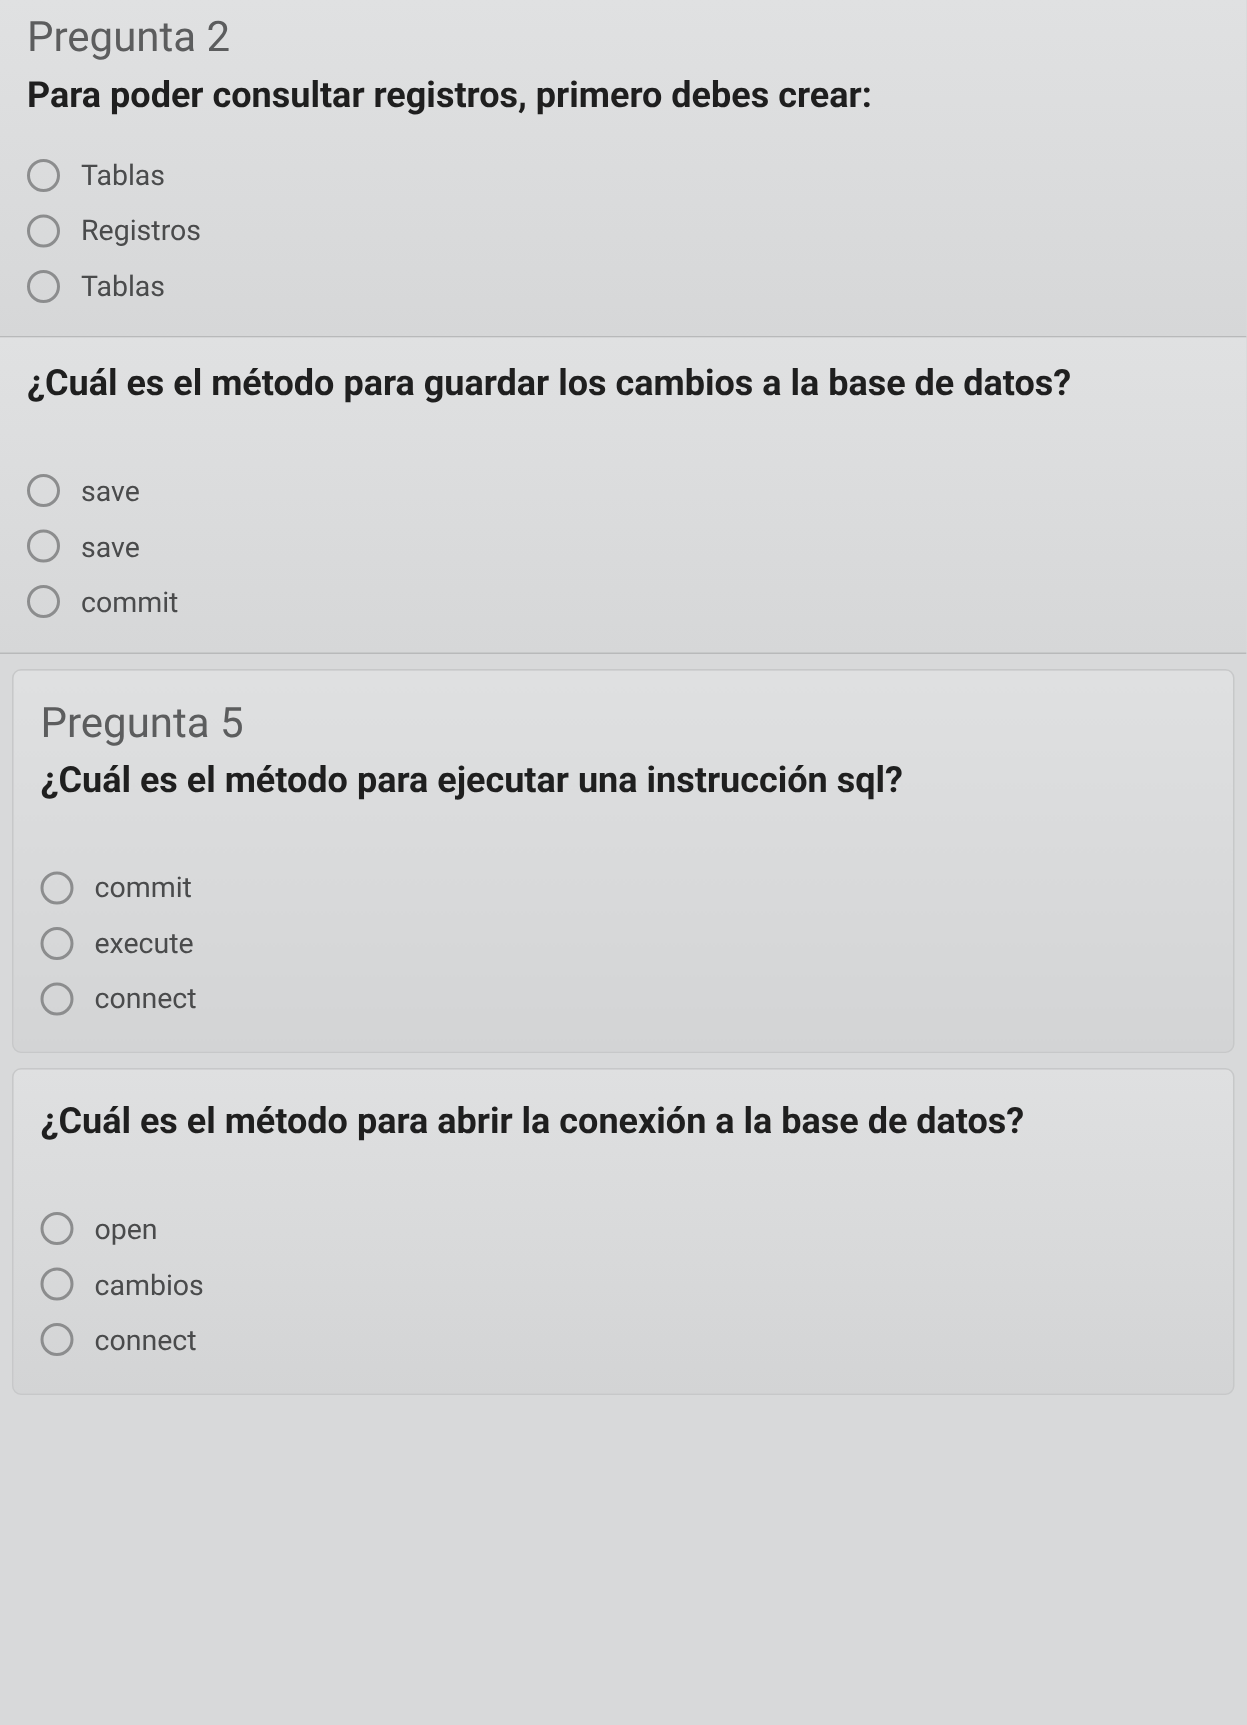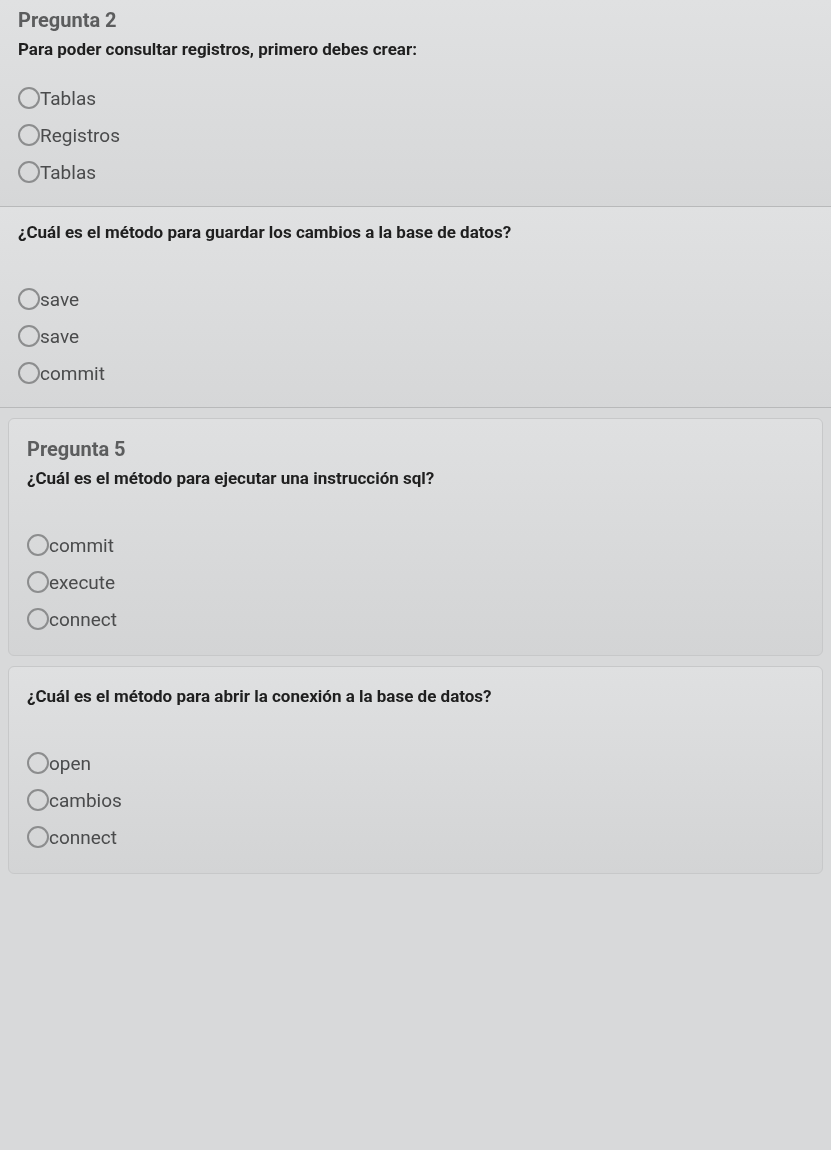--- a/index.html
+++ b/index.html
@@ -22,40 +22,41 @@
     padding-top: 8px;
   }
   .question-block.card {
     margin: 10px 8px 0 8px;
     border: 1px solid #c7c8c9;
     border-radius: 6px;
     background: linear-gradient(180deg, #dfe0e1 0%, #d3d4d5 100%);
     padding: 18px 18px 24px 18px;
   }
   .question-number {
-    font-size: 20px;
-    font-weight: 700;
+    font-size: 28px;
+    font-weight: 400;
     color: #5c5d5e;
     margin-bottom: 6px;
   }
   .question-text {
-    font-size: 17px;
+    font-size: 24px;
     font-weight: 700;
     color: #1f1f1f;
     margin-bottom: 26px;
     line-height: 1.35;
   }
   .options {
     display: flex;
     flex-direction: column;
     gap: 14px;
   }
   .option {
     display: flex;
     align-items: center;
+    gap: 14px;
     cursor: pointer;
   }
   .radio {
     width: 22px;
     height: 22px;
     border: 2px solid #8c8d8e;
     border-radius: 50%;
     flex-shrink: 0;
     background: transparent;
   }

